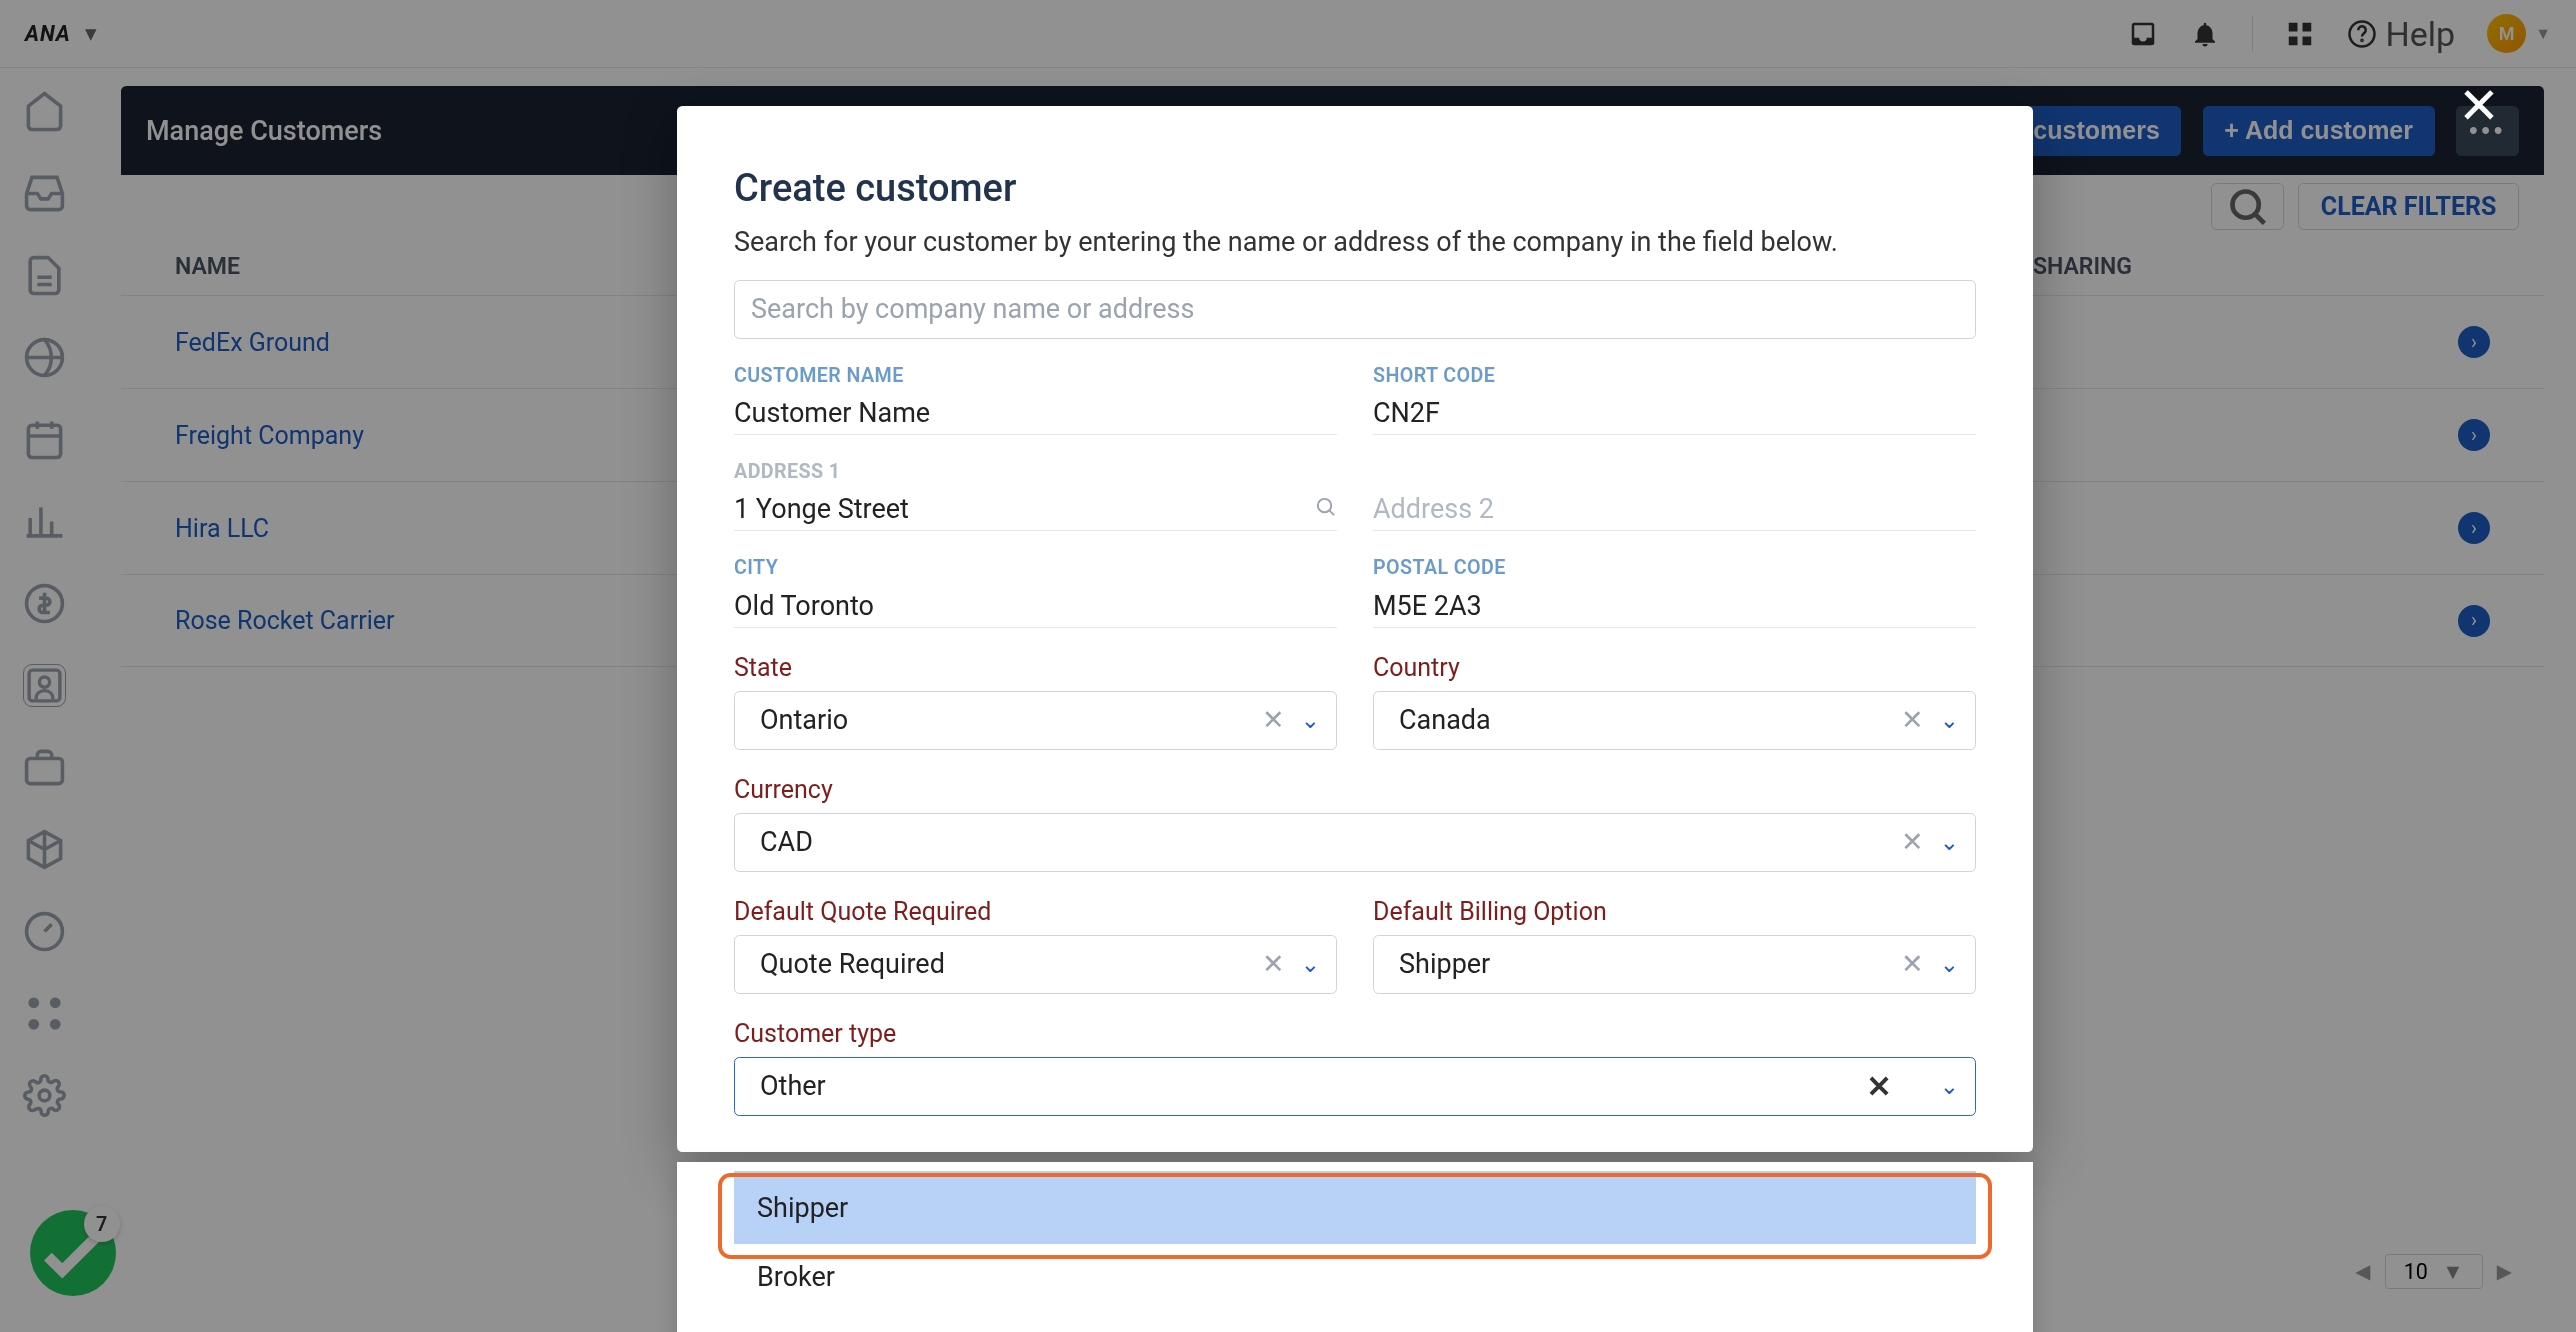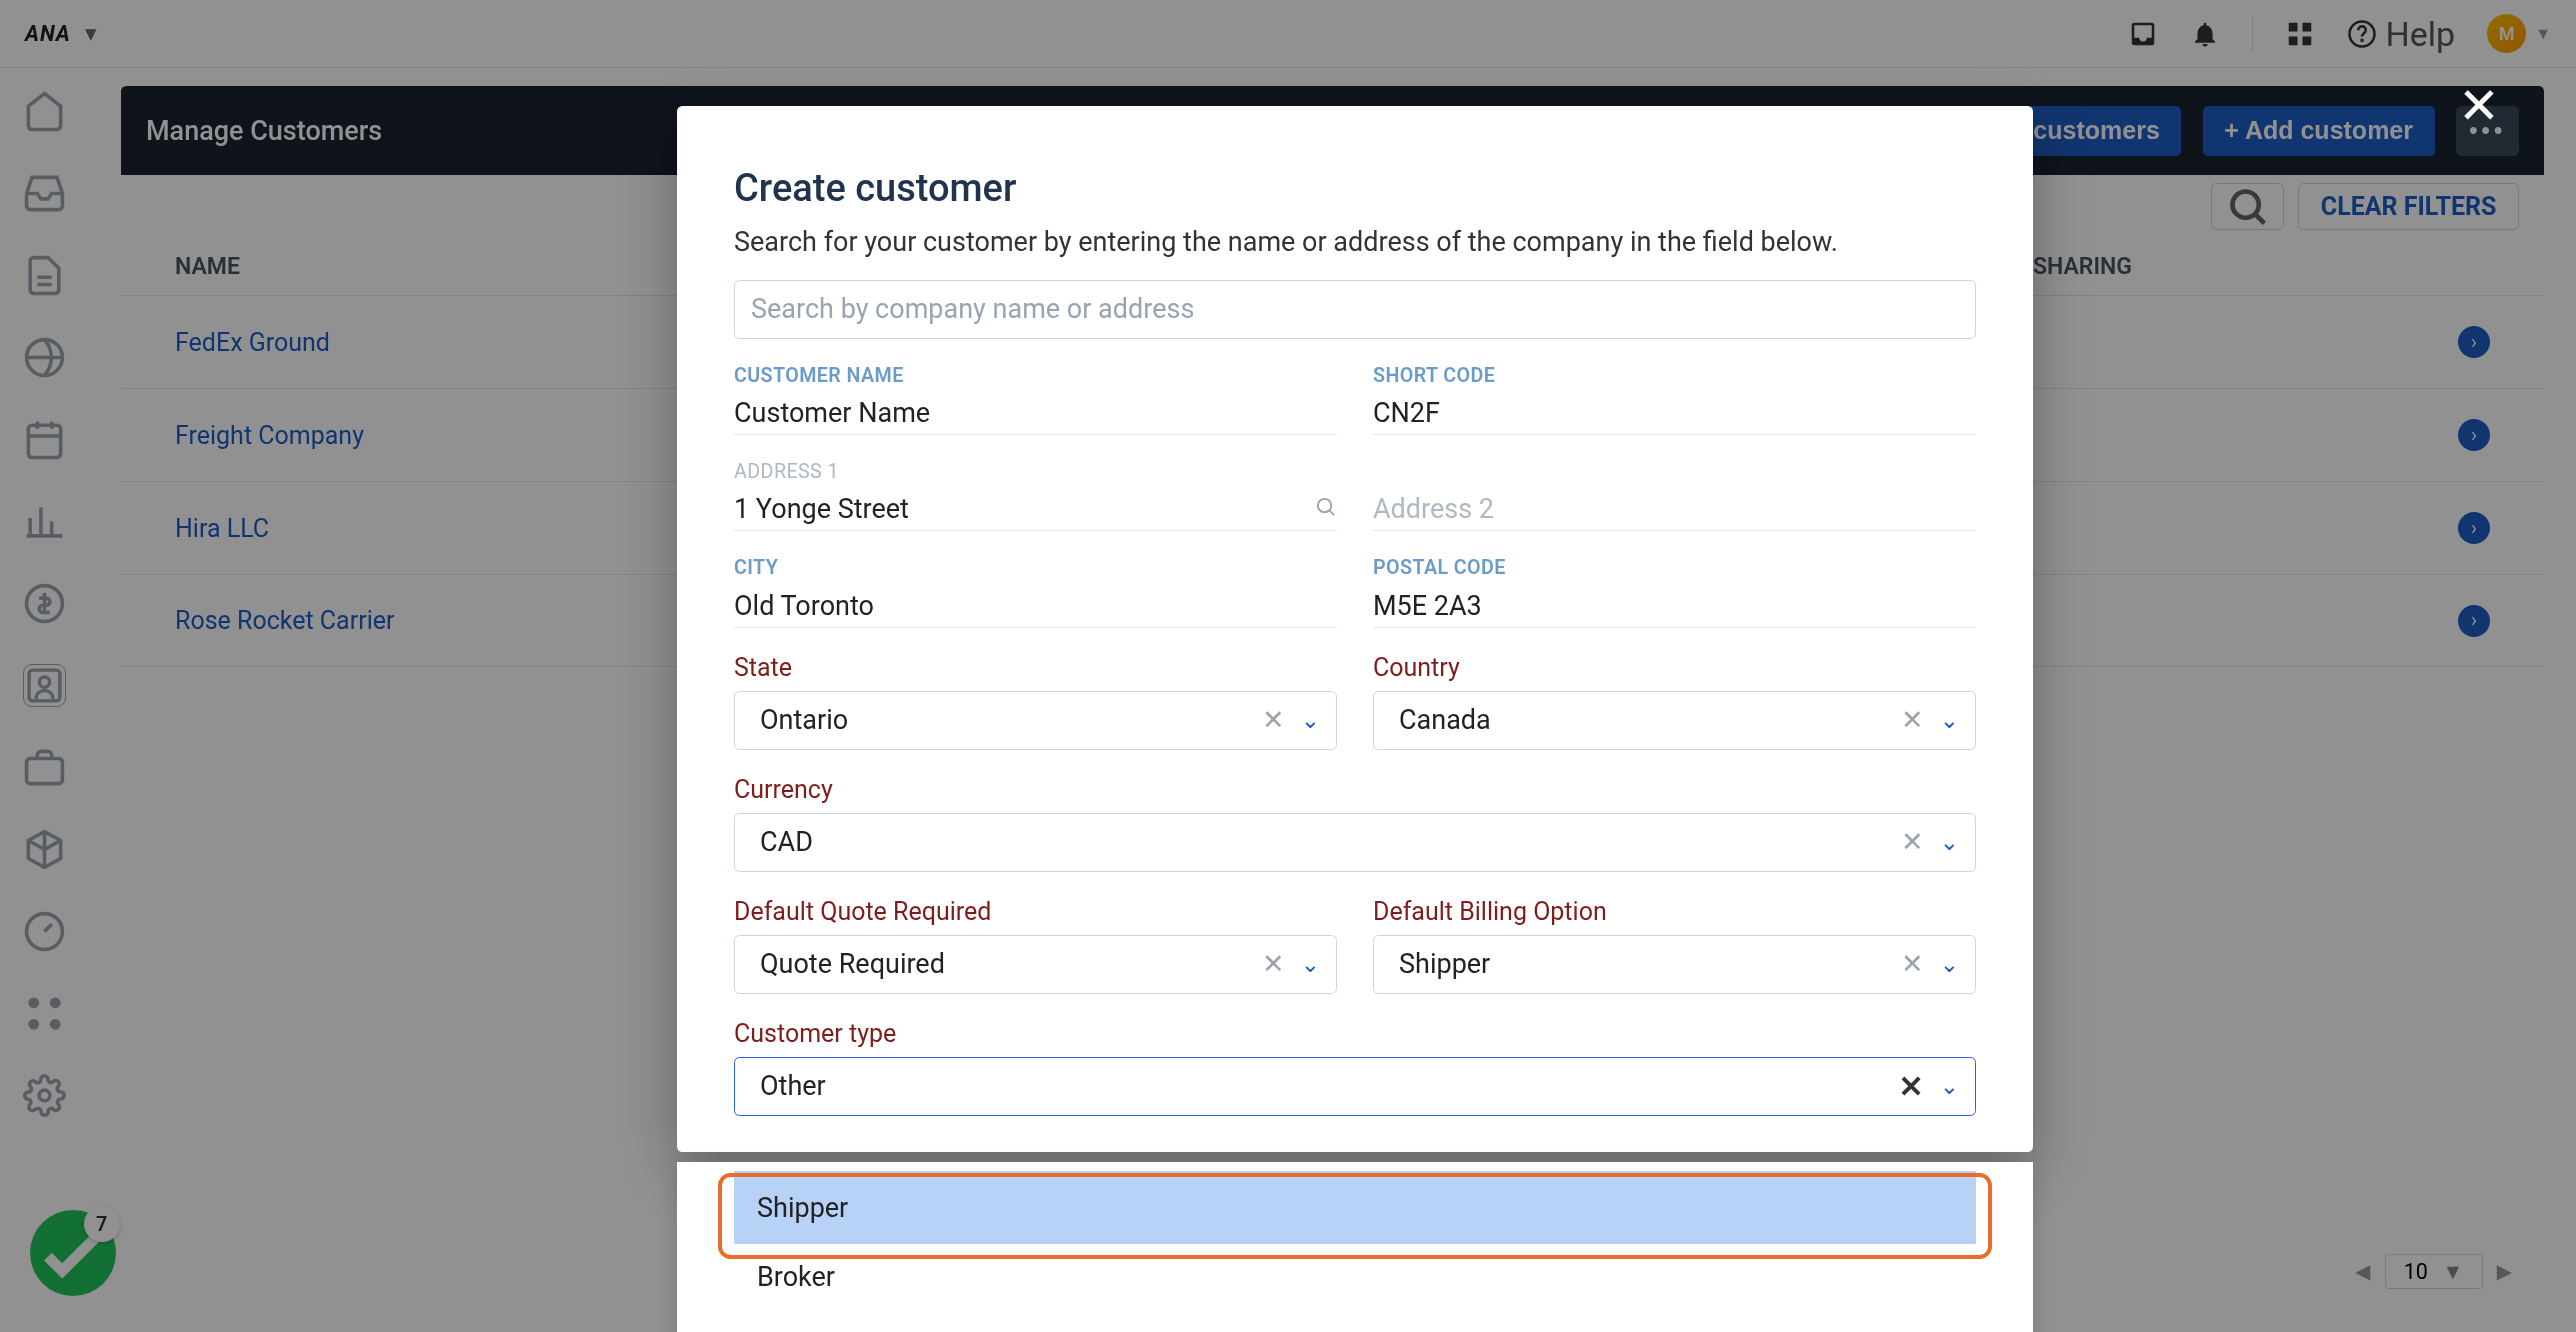--- a/index.html
+++ b/index.html
@@ -49,27 +49,27 @@
 .overlay { position: absolute; inset: 0; background: rgba(0,0,0,0.43); }
 
 
 .modal { position: absolute; top: 106px; left: 677px; width: 1356px; background: #fff; border-radius: 5.4px; box-shadow: 0 18px 54px rgba(0,0,0,0.3); padding: 60px 57px 0 57px; }
 .modal-title { font-size: 38px; color: #22344d; font-weight: 500; margin-bottom: 16px; }
 .modal-sub { font-size: 27px; color: #333; margin-bottom: 21.5px; }
 .search-full { width: 100%; height: 59px; border: 0.9px solid #cbd5e1; border-radius: 5.4px; padding: 0 16px; font-size: 27px; color: #888; display: flex; align-items: center; margin-bottom: 25px; }
 .form-row { display: flex; gap: 36px; margin-bottom: 25px; }
 .form-col { flex: 1; display: flex; flex-direction: column; }
 .lbl-small { font-size: 19.7px; color: #6b9cc9; font-weight: 600; letter-spacing: 0.4px; margin-bottom: 5.4px; text-transform: uppercase; }
-.lbl-muted { font-size: 19.7px; color: #b0b8c2; font-weight: 400; letter-spacing: 0.4px; margin-bottom: 5.4px; text-transform: uppercase; }
+.lbl-muted { font-size: 19.7px; color: #b0b8c2; font-weight: 700; letter-spacing: 0.4px; margin-bottom: 5.4px; text-transform: uppercase; }
 .lbl-gray { font-size: 25px; color: #7f1d1d; margin-bottom: 9px; }
 .input-line { border: none; border-bottom: 1.8px solid #e2e8f0; height: 43px; font-size: 27px; color: #222; background: transparent; display: flex; align-items: center; }
 .input-line.placeholder { color: #b0b8c2; }
 .input-line .search-icn { margin-left: auto; color: #9ca3af; }
 .select-box { height: 59px; border: 0.9px solid #cbd5e1; border-radius: 5.4px; display: flex; align-items: center; padding: 0 16px 0 25px; font-size: 27px; color: #222; }
-.select-box.focus { border: 1.8px solid #2563eb; }
+.select-box.focus { border: 1.8px solid #2563eb; gap: 32px; }
 .select-box .x-clear { margin-left: auto; color: #9ca3af; font-size: 27px; margin-right: 16px; }
 .select-box .x-clear-dark { margin-left: auto; color: #333; font-size: 30px; margin-right: 16px; font-weight: 700; }
 .select-box .chev { color: #1d5dc6; font-size: 23px; }
 
 
 .dropdown { position: absolute; top: 1056px; left: 0; width: 1356px; background: #fff; box-shadow: 0 7.2px 21.5px rgba(0,0,0,0.18); padding: 0 57px 12.5px 57px; }
 .dropdown-inner { position: relative; }
 .dd-highlight-border { border: 4.5px solid #ec6a2c; border-radius: 12.5px; position: absolute; top: 1.8px; left: -16px; right: -16px; height: 86px; pointer-events: none; }
 .dd-opt { height: 66px; display: flex; align-items: center; padding: 0 23px; font-size: 27px; color: #222; }
 .dd-opt.hl { background: #b7d1f7; height: 73px; margin-top: 9px; }

